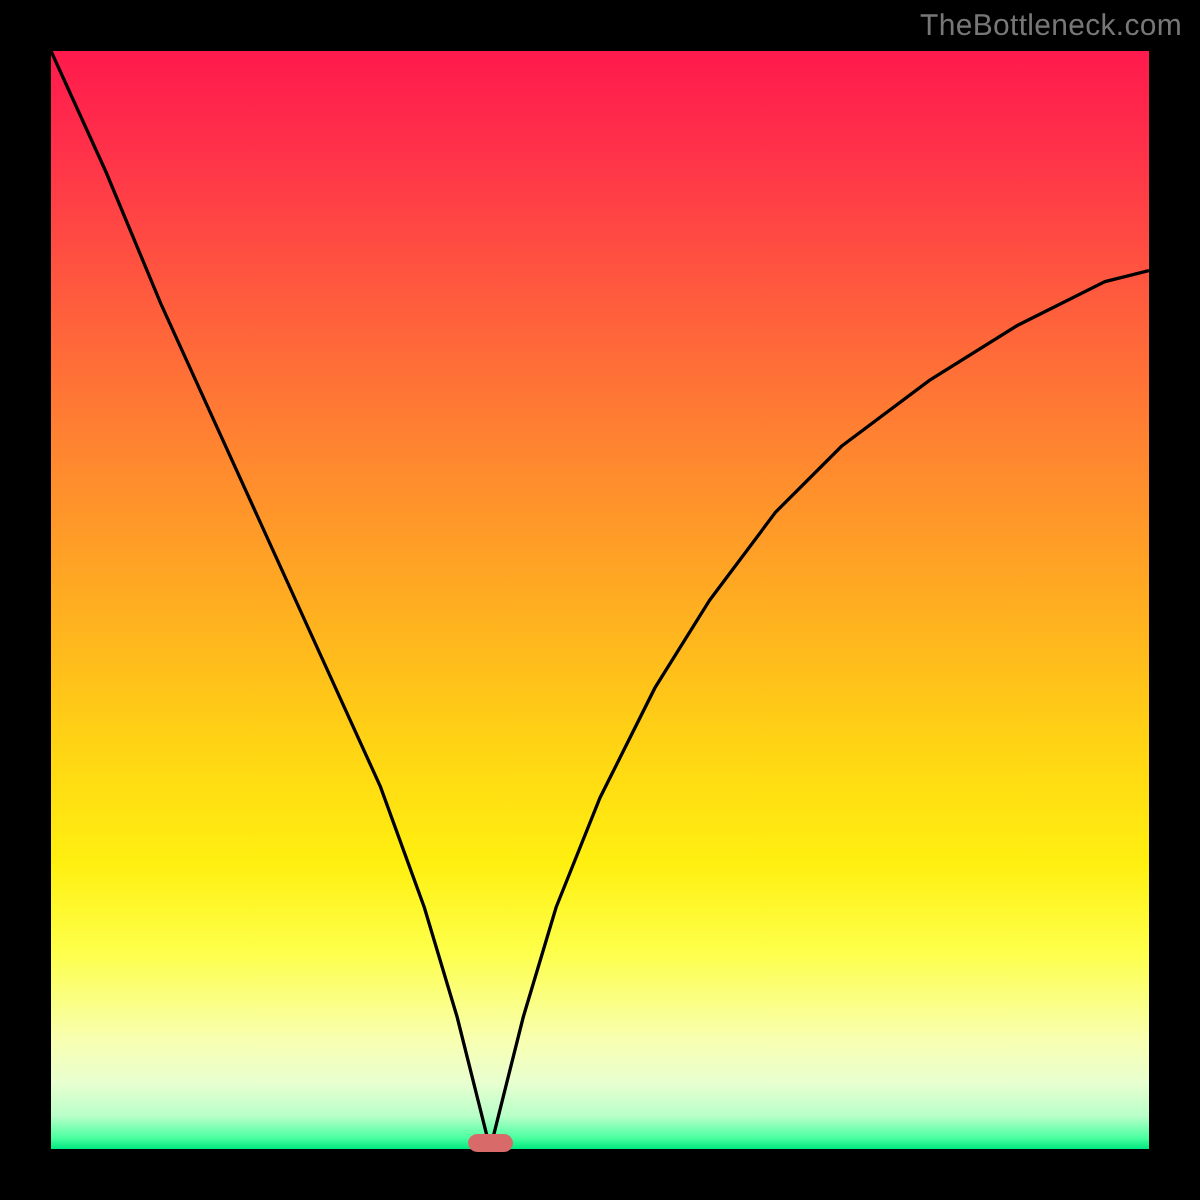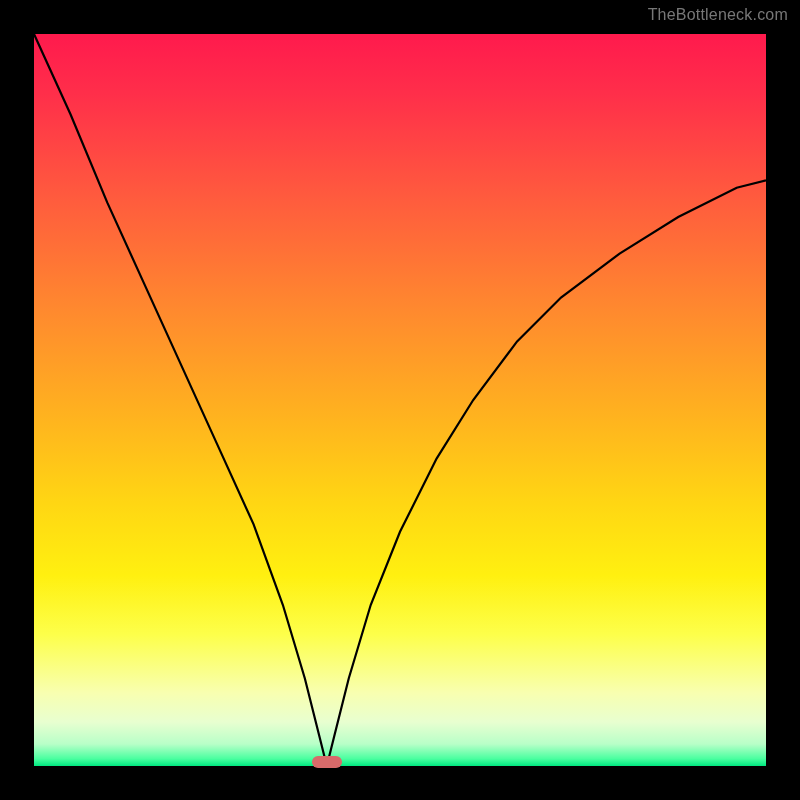--- a/index.html
+++ b/index.html
@@ -36,21 +36,21 @@
       #b8ffc8 97%,
       #4affa0 99%,
       #00e880 100%
     );
   }
   .watermark {
     position: absolute;
     top: 6px;
     right: 12px;
     color: #777;
-    font-size: 16px;
+    font-size: 20px;
     font-weight: 500;
     letter-spacing: 0.2px;
     z-index: 5;
   }
   svg.curve {
     position: absolute;
     left: 0;
     top: 0;
     width: 732px;
     height: 732px;

